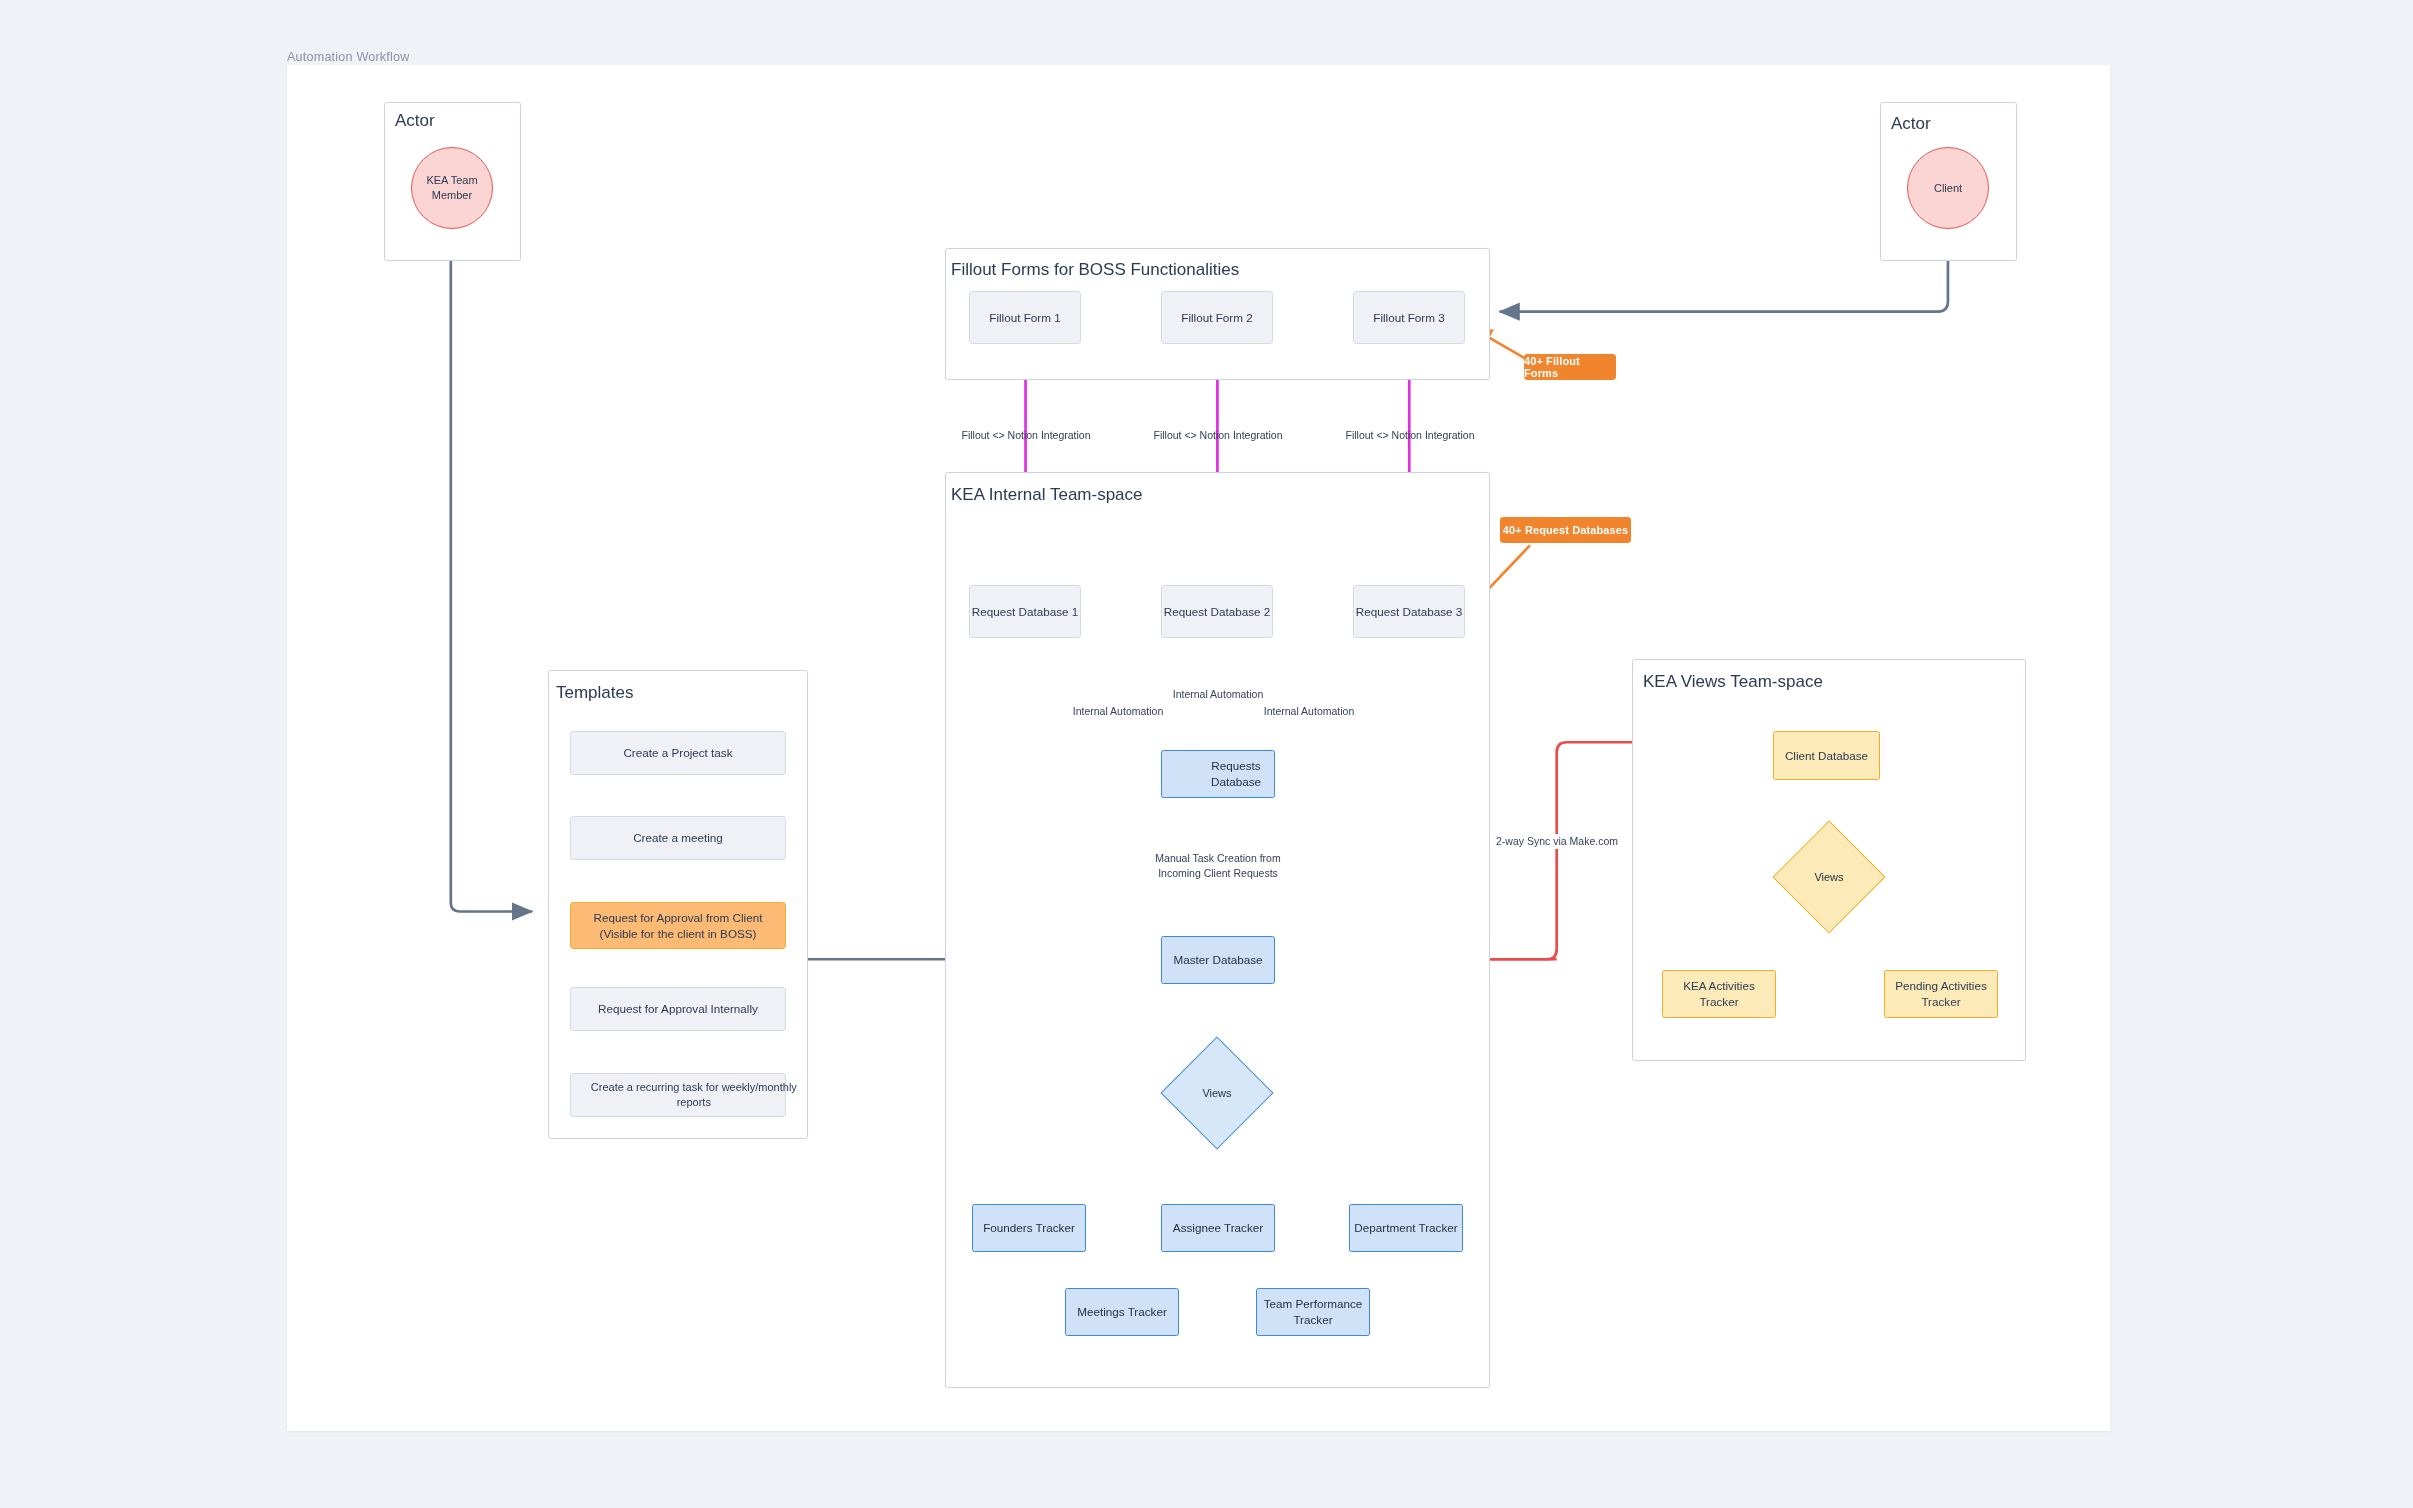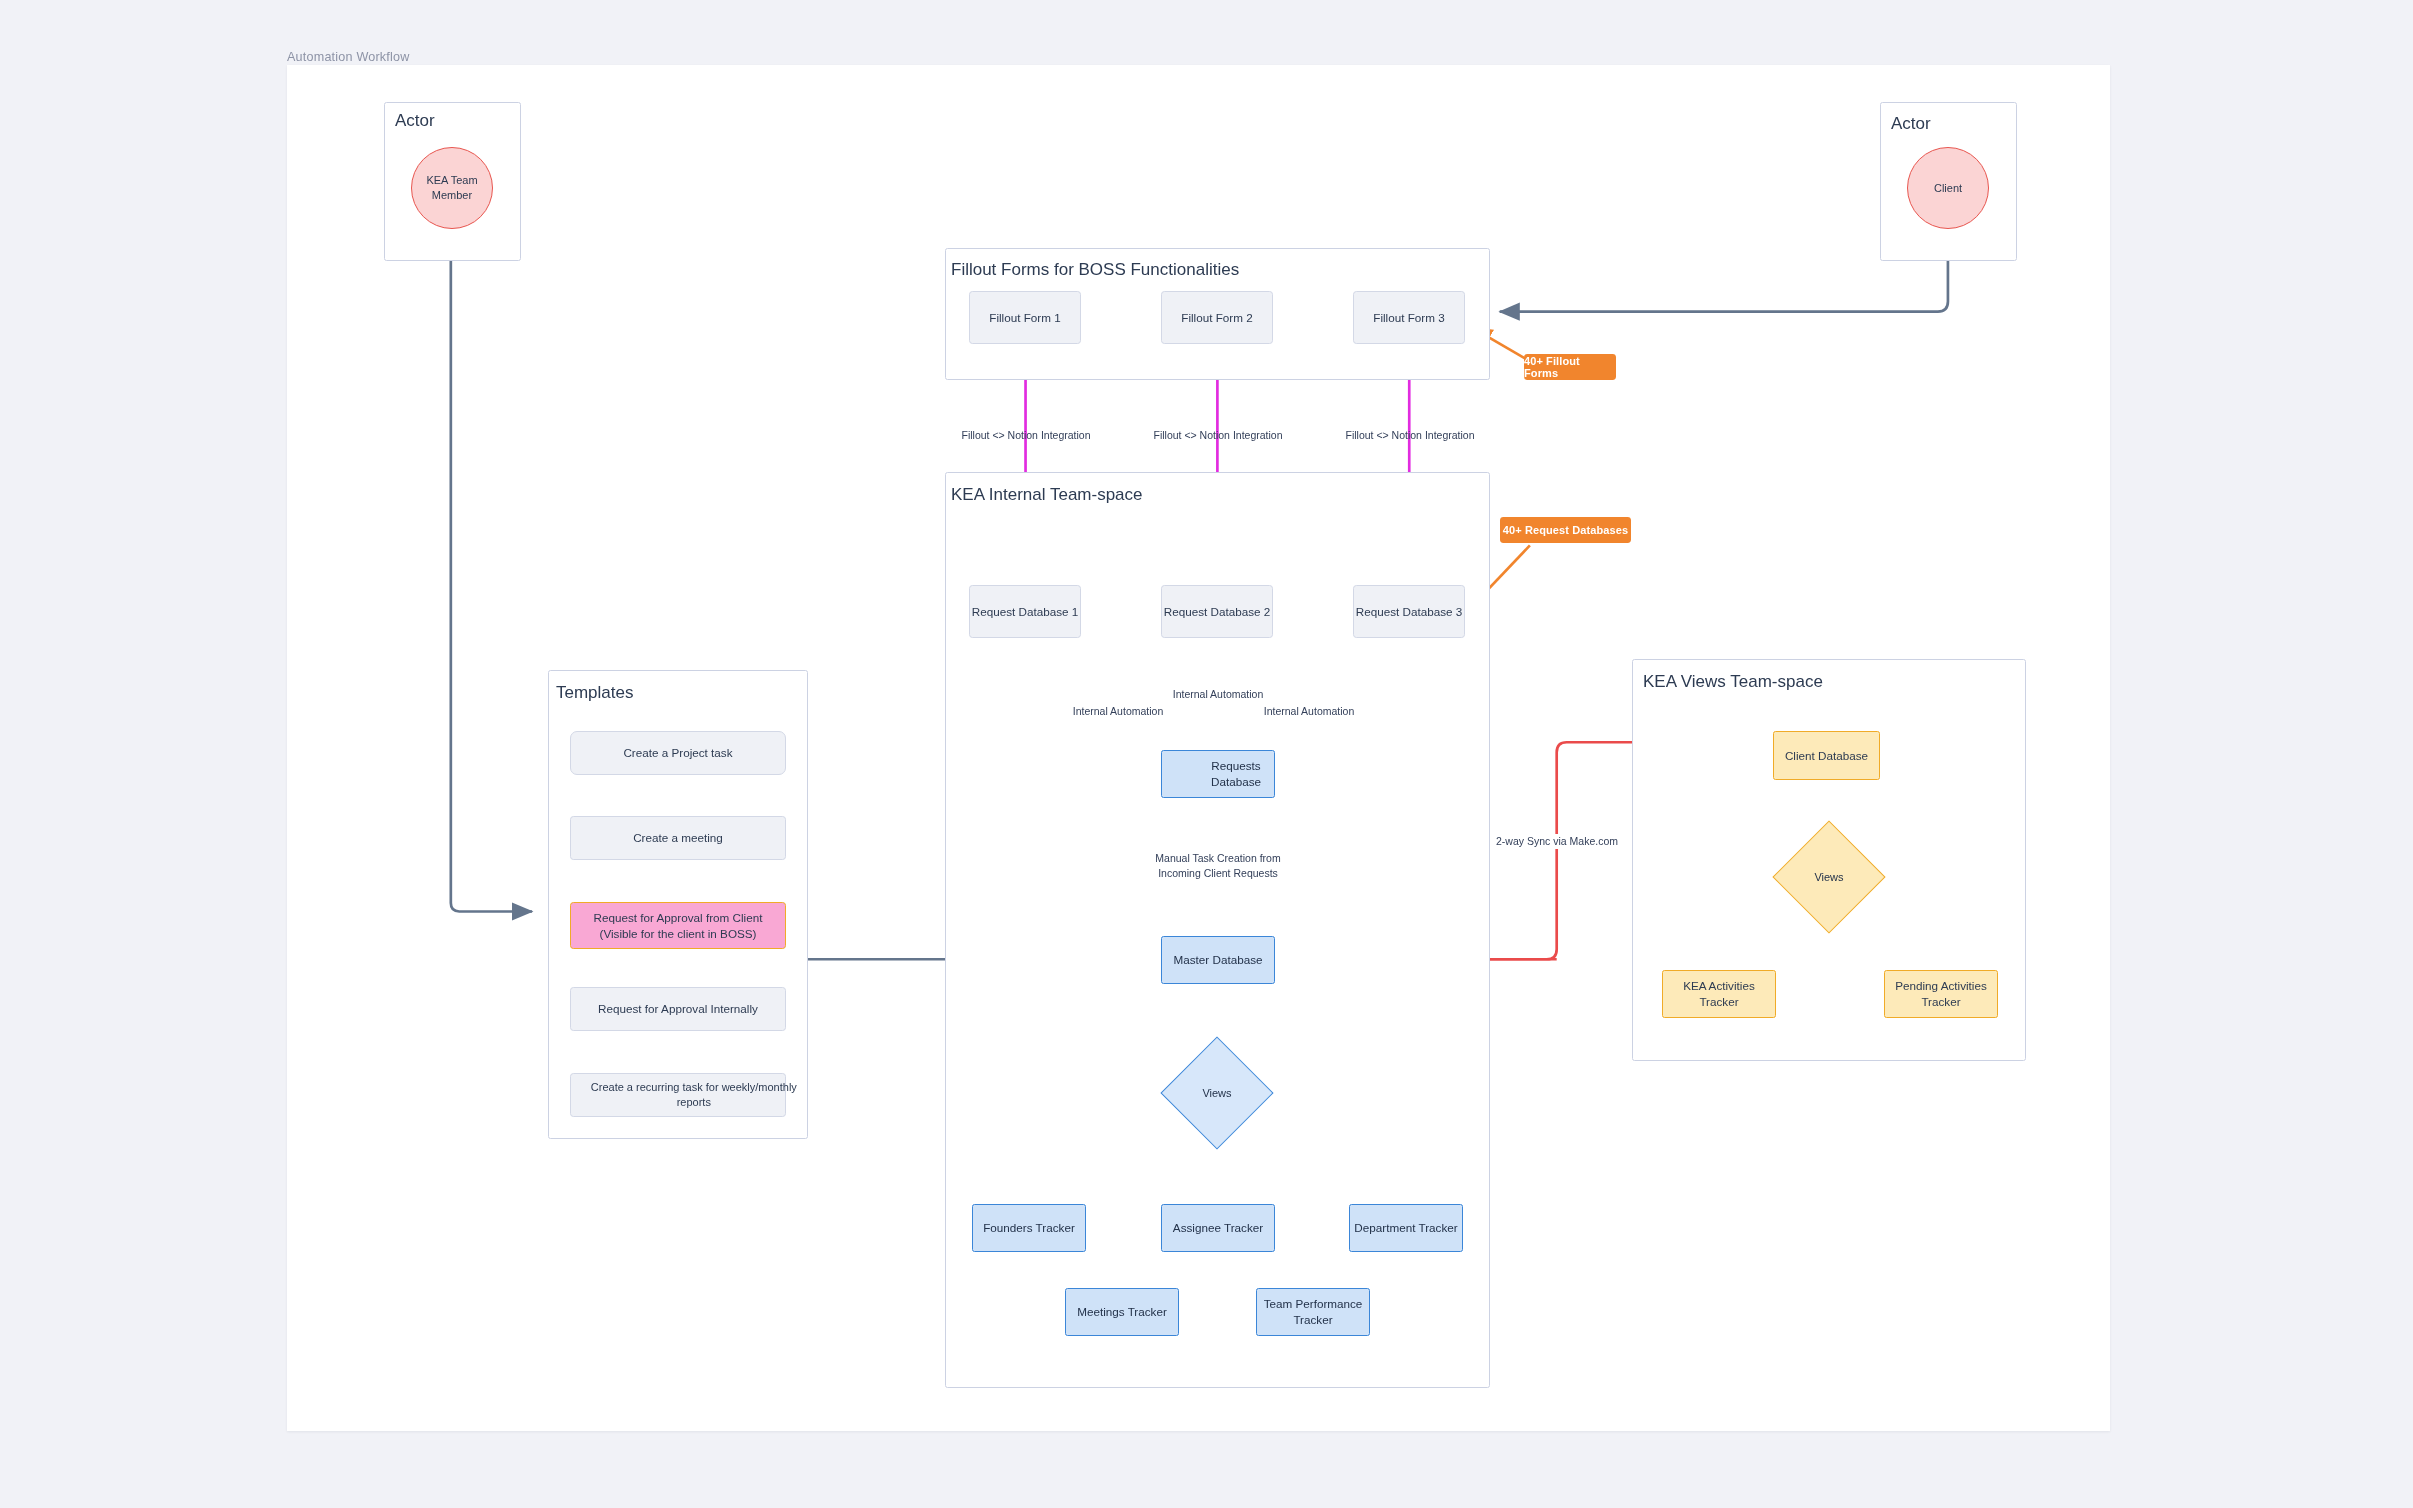--- a/index.html
+++ b/index.html
@@ -46,21 +46,21 @@
   }
 
   
   .n-grey{background:#eff1f6;border:0.8px solid #d3d8e6;border-radius:3.4px;color:#2d3b52;font-size:11.7px;}
   
   .n-blue{background:#cfe2f8;border:1.3px solid #3b86d8;border-radius:2.5px;color:#23324a;font-size:11.7px;}
   
   .n-yellow{background:#fdeab9;border:1.3px solid #f0ab28;border-radius:2.5px;color:#2d3b52;font-size:11.7px;}
   
   .n-tpl{background:#eff1f6;border:0.8px solid #d3d8e6;border-radius:3.4px;color:#2d3b52;font-size:11.7px;padding:0 8.4px;}
-  .n-tpl.hi{background:#f9a8d4;border:1.3px solid #f0ab28;}
+  .n-tpl.hi{background:#fdba74;border:1.3px solid #f0ab28;}
 
   
   .diamond{position:absolute;}
   .diamond .dshape{
     position:absolute;left:0;top:0;width:100%;height:100%;
     transform:rotate(45deg);
     box-sizing:border-box;
   }
   .diamond .dlabel{
     position:absolute;left:0;top:0;width:100%;height:100%;
@@ -238,21 +238,21 @@
     <span>Meetings Tracker</span>
   </div>
   <div class="node n-blue" style="left:1256px;top:1288px;width:114px;height:48px;white-space:pre;">
     <span>Team Performance
 Tracker</span>
   </div>
 
   <div class="group-box" style="left:548px;top:670px;width:260px;height:469px;"></div>
   <div class="group-title" style="left:556px;top:683px;">Templates</div>
 
-  <div class="node n-tpl" style="left:570px;top:731px;width:216px;height:44px;white-space:pre;border-radius:7px;">
+  <div class="node n-tpl" style="left:570px;top:731px;width:216px;height:44px;white-space:pre;">
     <span>Create a Project task</span>
   </div>
   <div class="node n-tpl" style="left:570px;top:816px;width:216px;height:44px;white-space:pre;">
     <span>Create a meeting</span>
   </div>
   <div class="node n-tpl hi" style="left:570px;top:902px;width:216px;height:47px;white-space:pre;">
     <span>Request for Approval from Client
 (Visible for the client in BOSS)</span>
   </div>
   <div class="node n-tpl" style="left:570px;top:987px;width:216px;height:44px;white-space:pre;">

